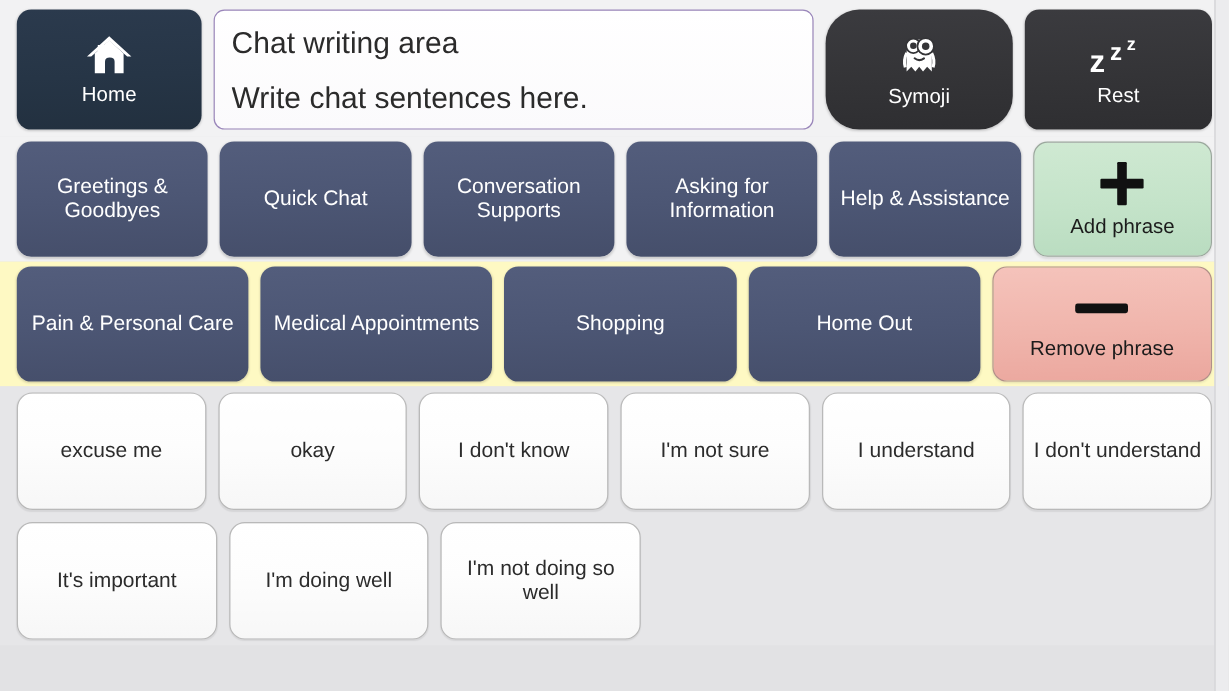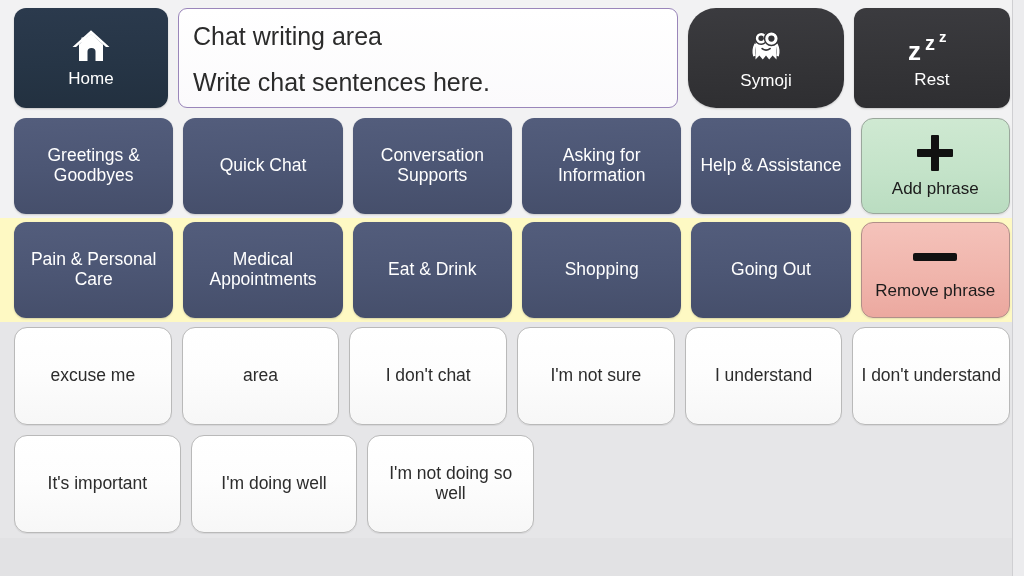--- a/index.html
+++ b/index.html
@@ -314,43 +314,40 @@
   </div>
 
   <div class="row cat-row second">
     <div class="cell btn-slate">
       <span>Pain &amp; Personal Care</span>
     </div>
     <div class="cell btn-slate">
       <span>Medical Appointments</span>
     </div>
     <div class="cell btn-slate">
-      <span>Eat &amp; Drink</span>
-    </div>
-    <div class="cell btn-slate">
       <span>Shopping</span>
     </div>
     <div class="cell btn-slate">
-      <span>Going Out</span>
+      <span>Home Out</span>
     </div>
     <div class="cell btn-remove">
       <span class="minus-glyph"></span>
       <span class="action-label">Remove phrase</span>
     </div>
   </div>
 
   <div class="row phrase-row first">
     <div class="cell btn-phrase">
       <span>excuse me</span>
     </div>
     <div class="cell btn-phrase">
-      <span>area</span>
-    </div>
-    <div class="cell btn-phrase">
-      <span>I don't chat</span>
+      <span>okay</span>
+    </div>
+    <div class="cell btn-phrase">
+      <span>I don't know</span>
     </div>
     <div class="cell btn-phrase">
       <span>I'm not sure</span>
     </div>
     <div class="cell btn-phrase">
       <span>I understand</span>
     </div>
     <div class="cell btn-phrase">
       <span>I don't understand</span>
     </div>

